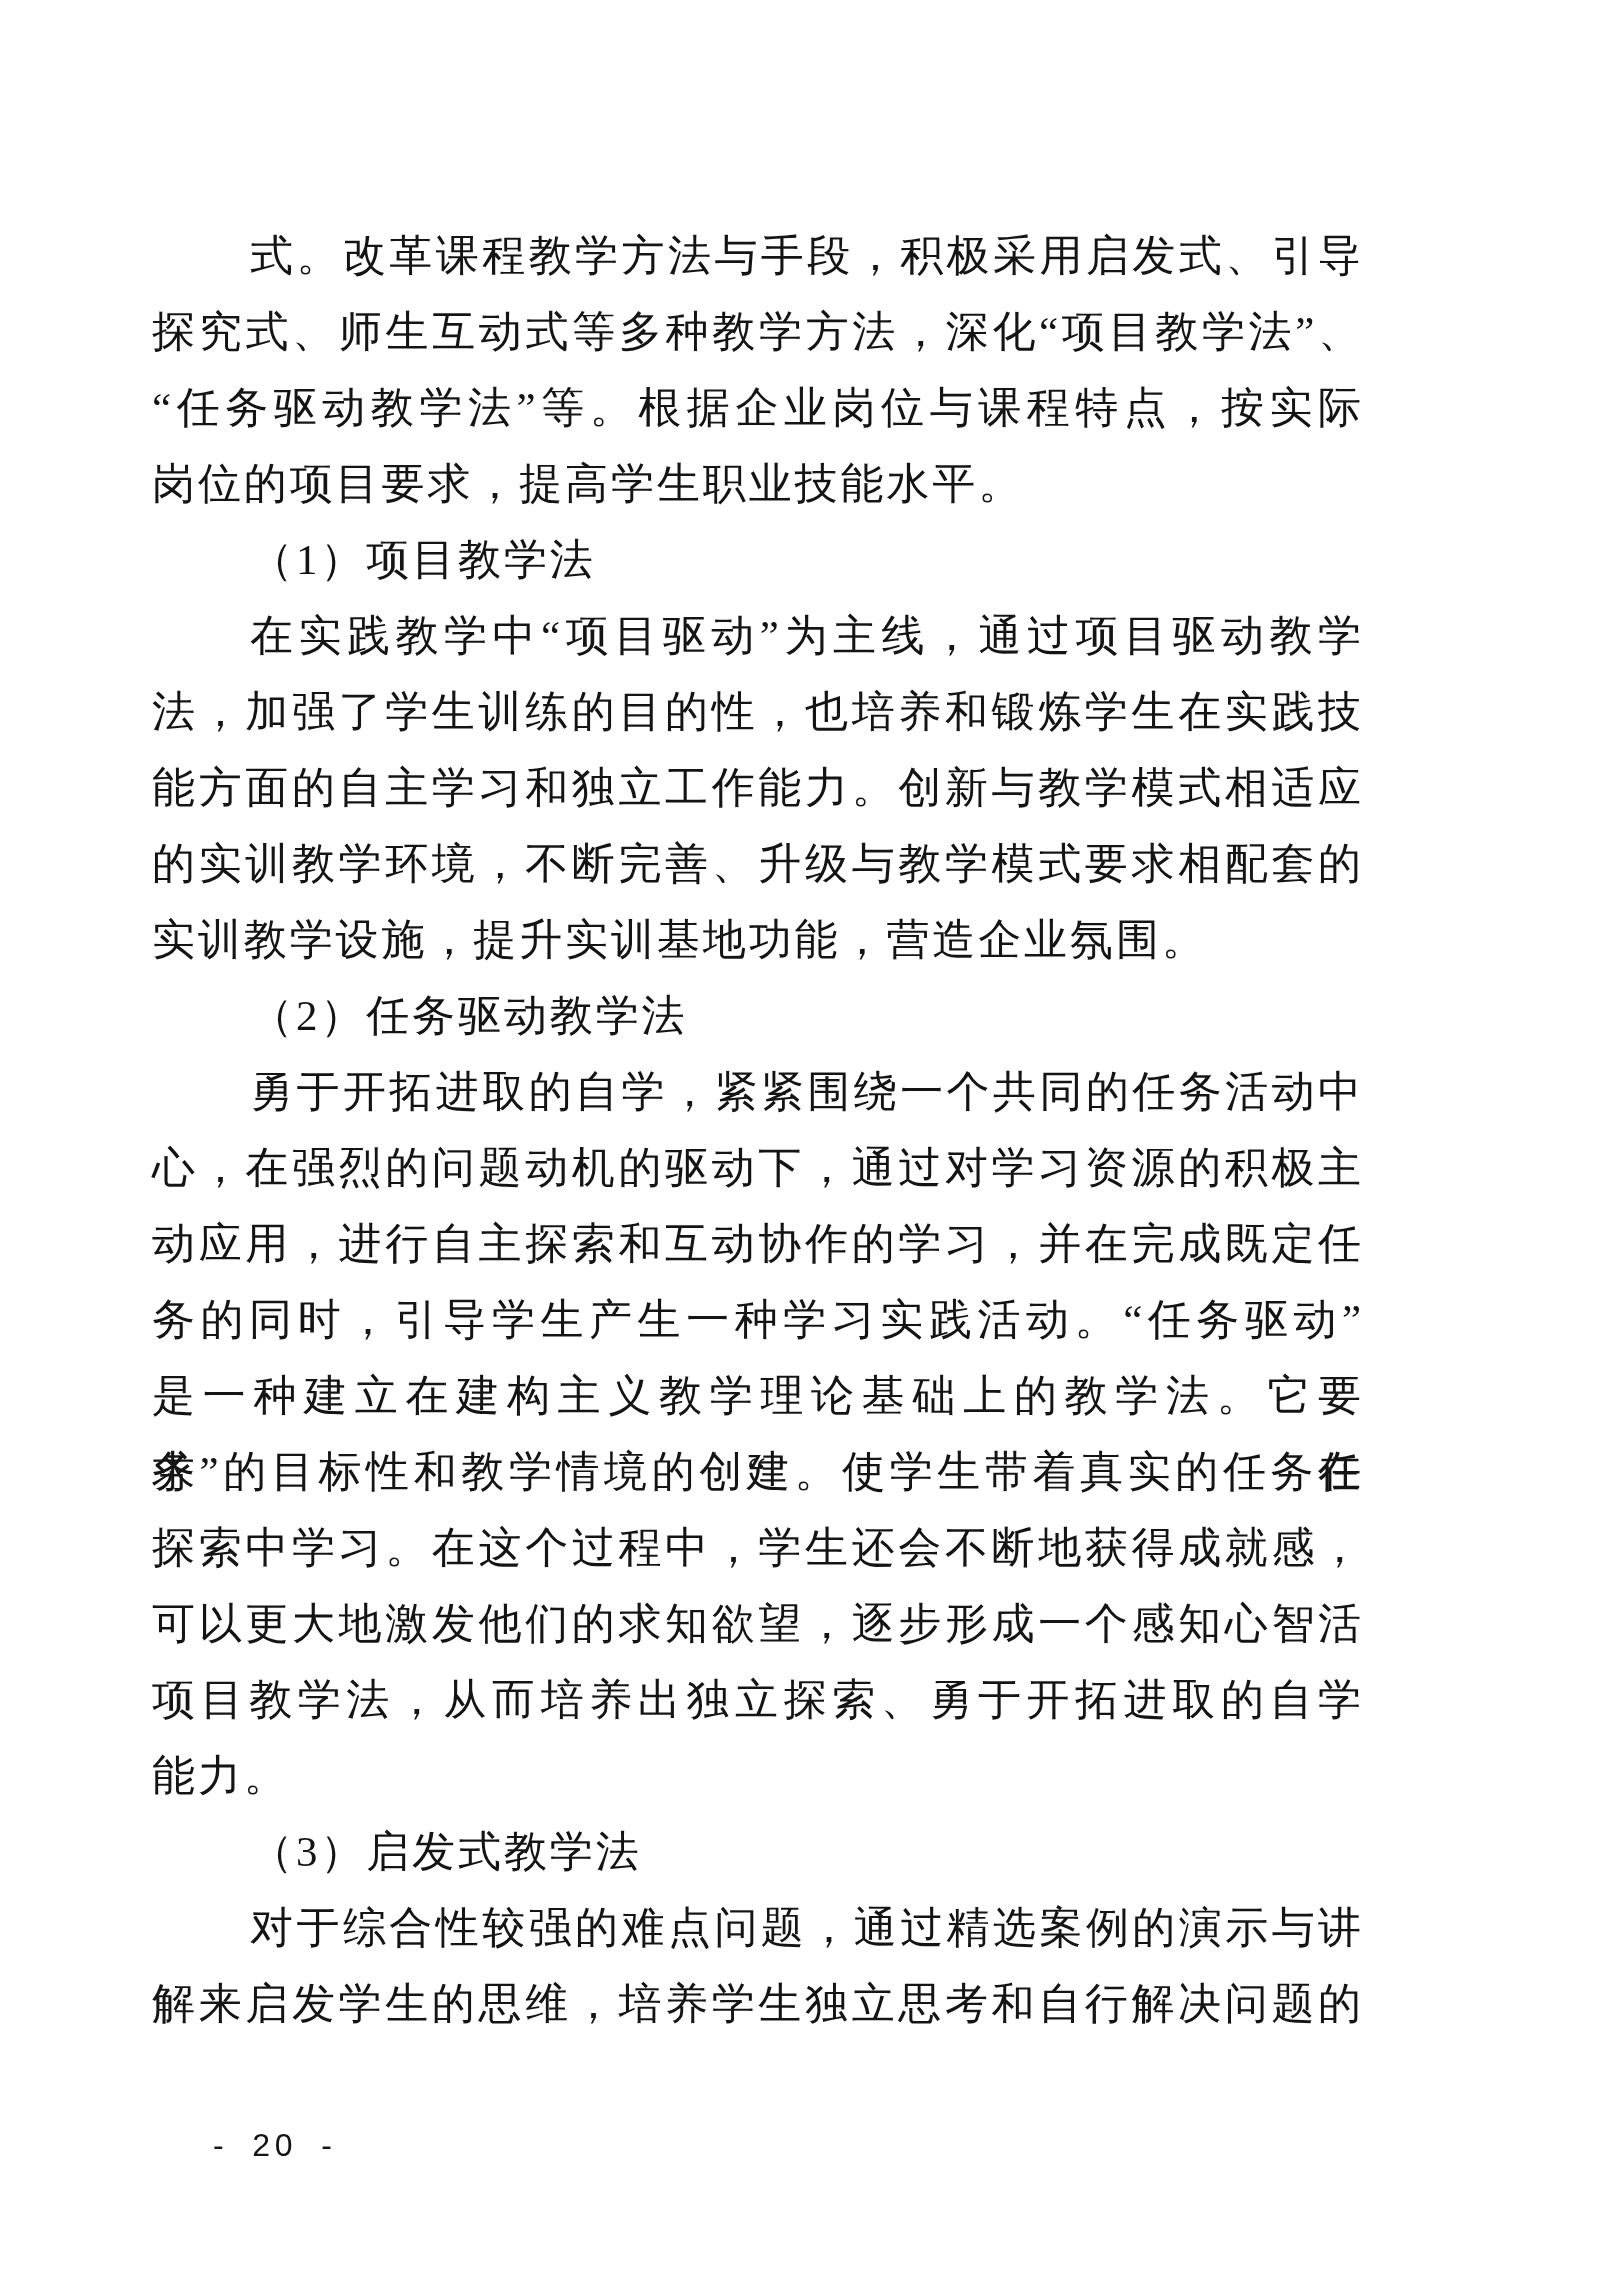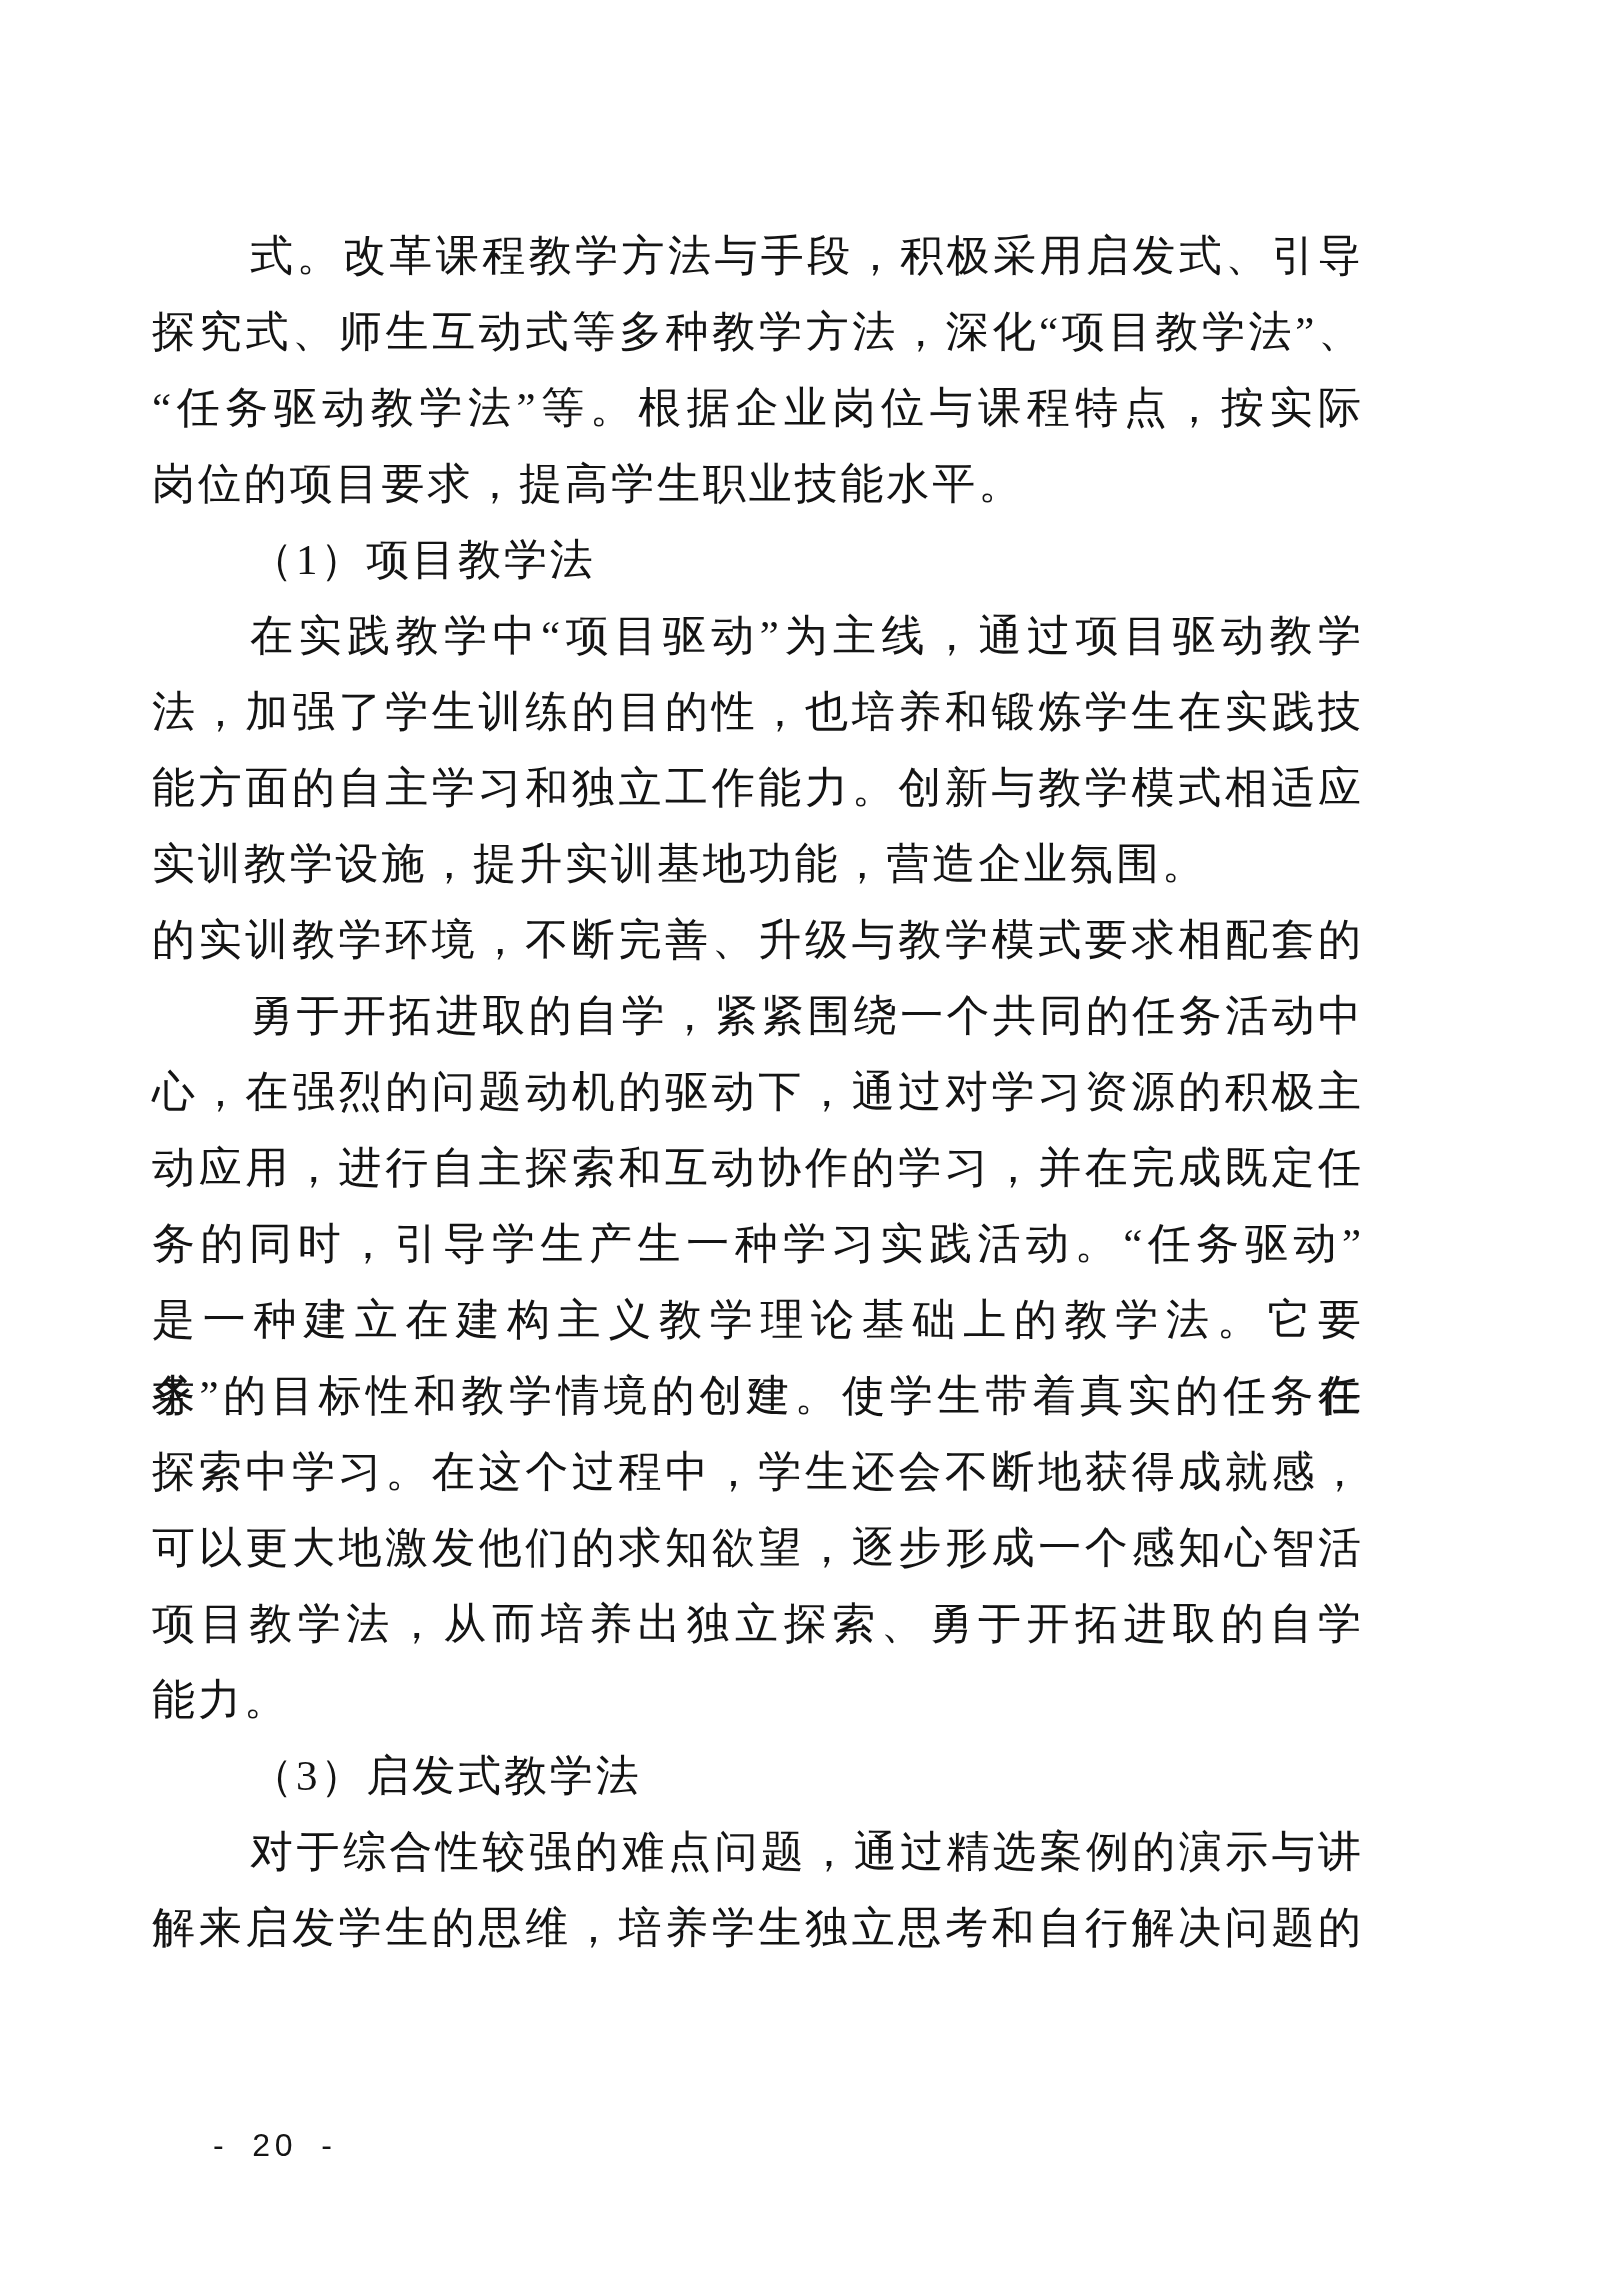--- a/index.html
+++ b/index.html
@@ -58,22 +58,23 @@
 <div class="page">
   <div class="text-block">
       <div class="line indent justify">式。改革课程教学方法与手段，积极采用启发式、引导</div>
       <div class="line justify">探究式、师生互动式等多种教学方法，深化“项目教学法”、</div>
       <div class="line justify">“任务驱动教学法”等。根据企业岗位与课程特点，按实际</div>
       <div class="line">岗位的项目要求，提高学生职业技能水平。</div>
       <div class="line indent">（1）项目教学法</div>
       <div class="line indent justify">在实践教学中“项目驱动”为主线，通过项目驱动教学</div>
       <div class="line justify">法，加强了学生训练的目的性，也培养和锻炼学生在实践技</div>
       <div class="line justify">能方面的自主学习和独立工作能力。创新与教学模式相适应</div>
+      <div class="line justify">的实训教学环境，不断完善、升级与教学模式要求相配套的</div>
       <div class="line">实训教学设施，提升实训基地功能，营造企业氛围。</div>
-      <div class="line justify">的实训教学环境，不断完善、升级与教学模式要求相配套的</div>
+      <div class="line indent">（2）任务驱动教学法</div>
       <div class="line indent justify">勇于开拓进取的自学，紧紧围绕一个共同的任务活动中</div>
       <div class="line justify">心，在强烈的问题动机的驱动下，通过对学习资源的积极主</div>
       <div class="line justify">动应用，进行自主探索和互动协作的学习，并在完成既定任</div>
       <div class="line justify">务的同时，引导学生产生一种学习实践活动。“任务驱动”</div>
       <div class="line justify">是一种建立在建构主义教学理论基础上的教学法。它要求“任</div>
       <div class="line justify">务”的目标性和教学情境的创建。使学生带着真实的任务在</div>
       <div class="line justify">探索中学习。在这个过程中，学生还会不断地获得成就感，</div>
       <div class="line justify">可以更大地激发他们的求知欲望，逐步形成一个感知心智活</div>
       <div class="line justify">项目教学法，从而培养出独立探索、勇于开拓进取的自学</div>
       <div class="line">能力。</div>

